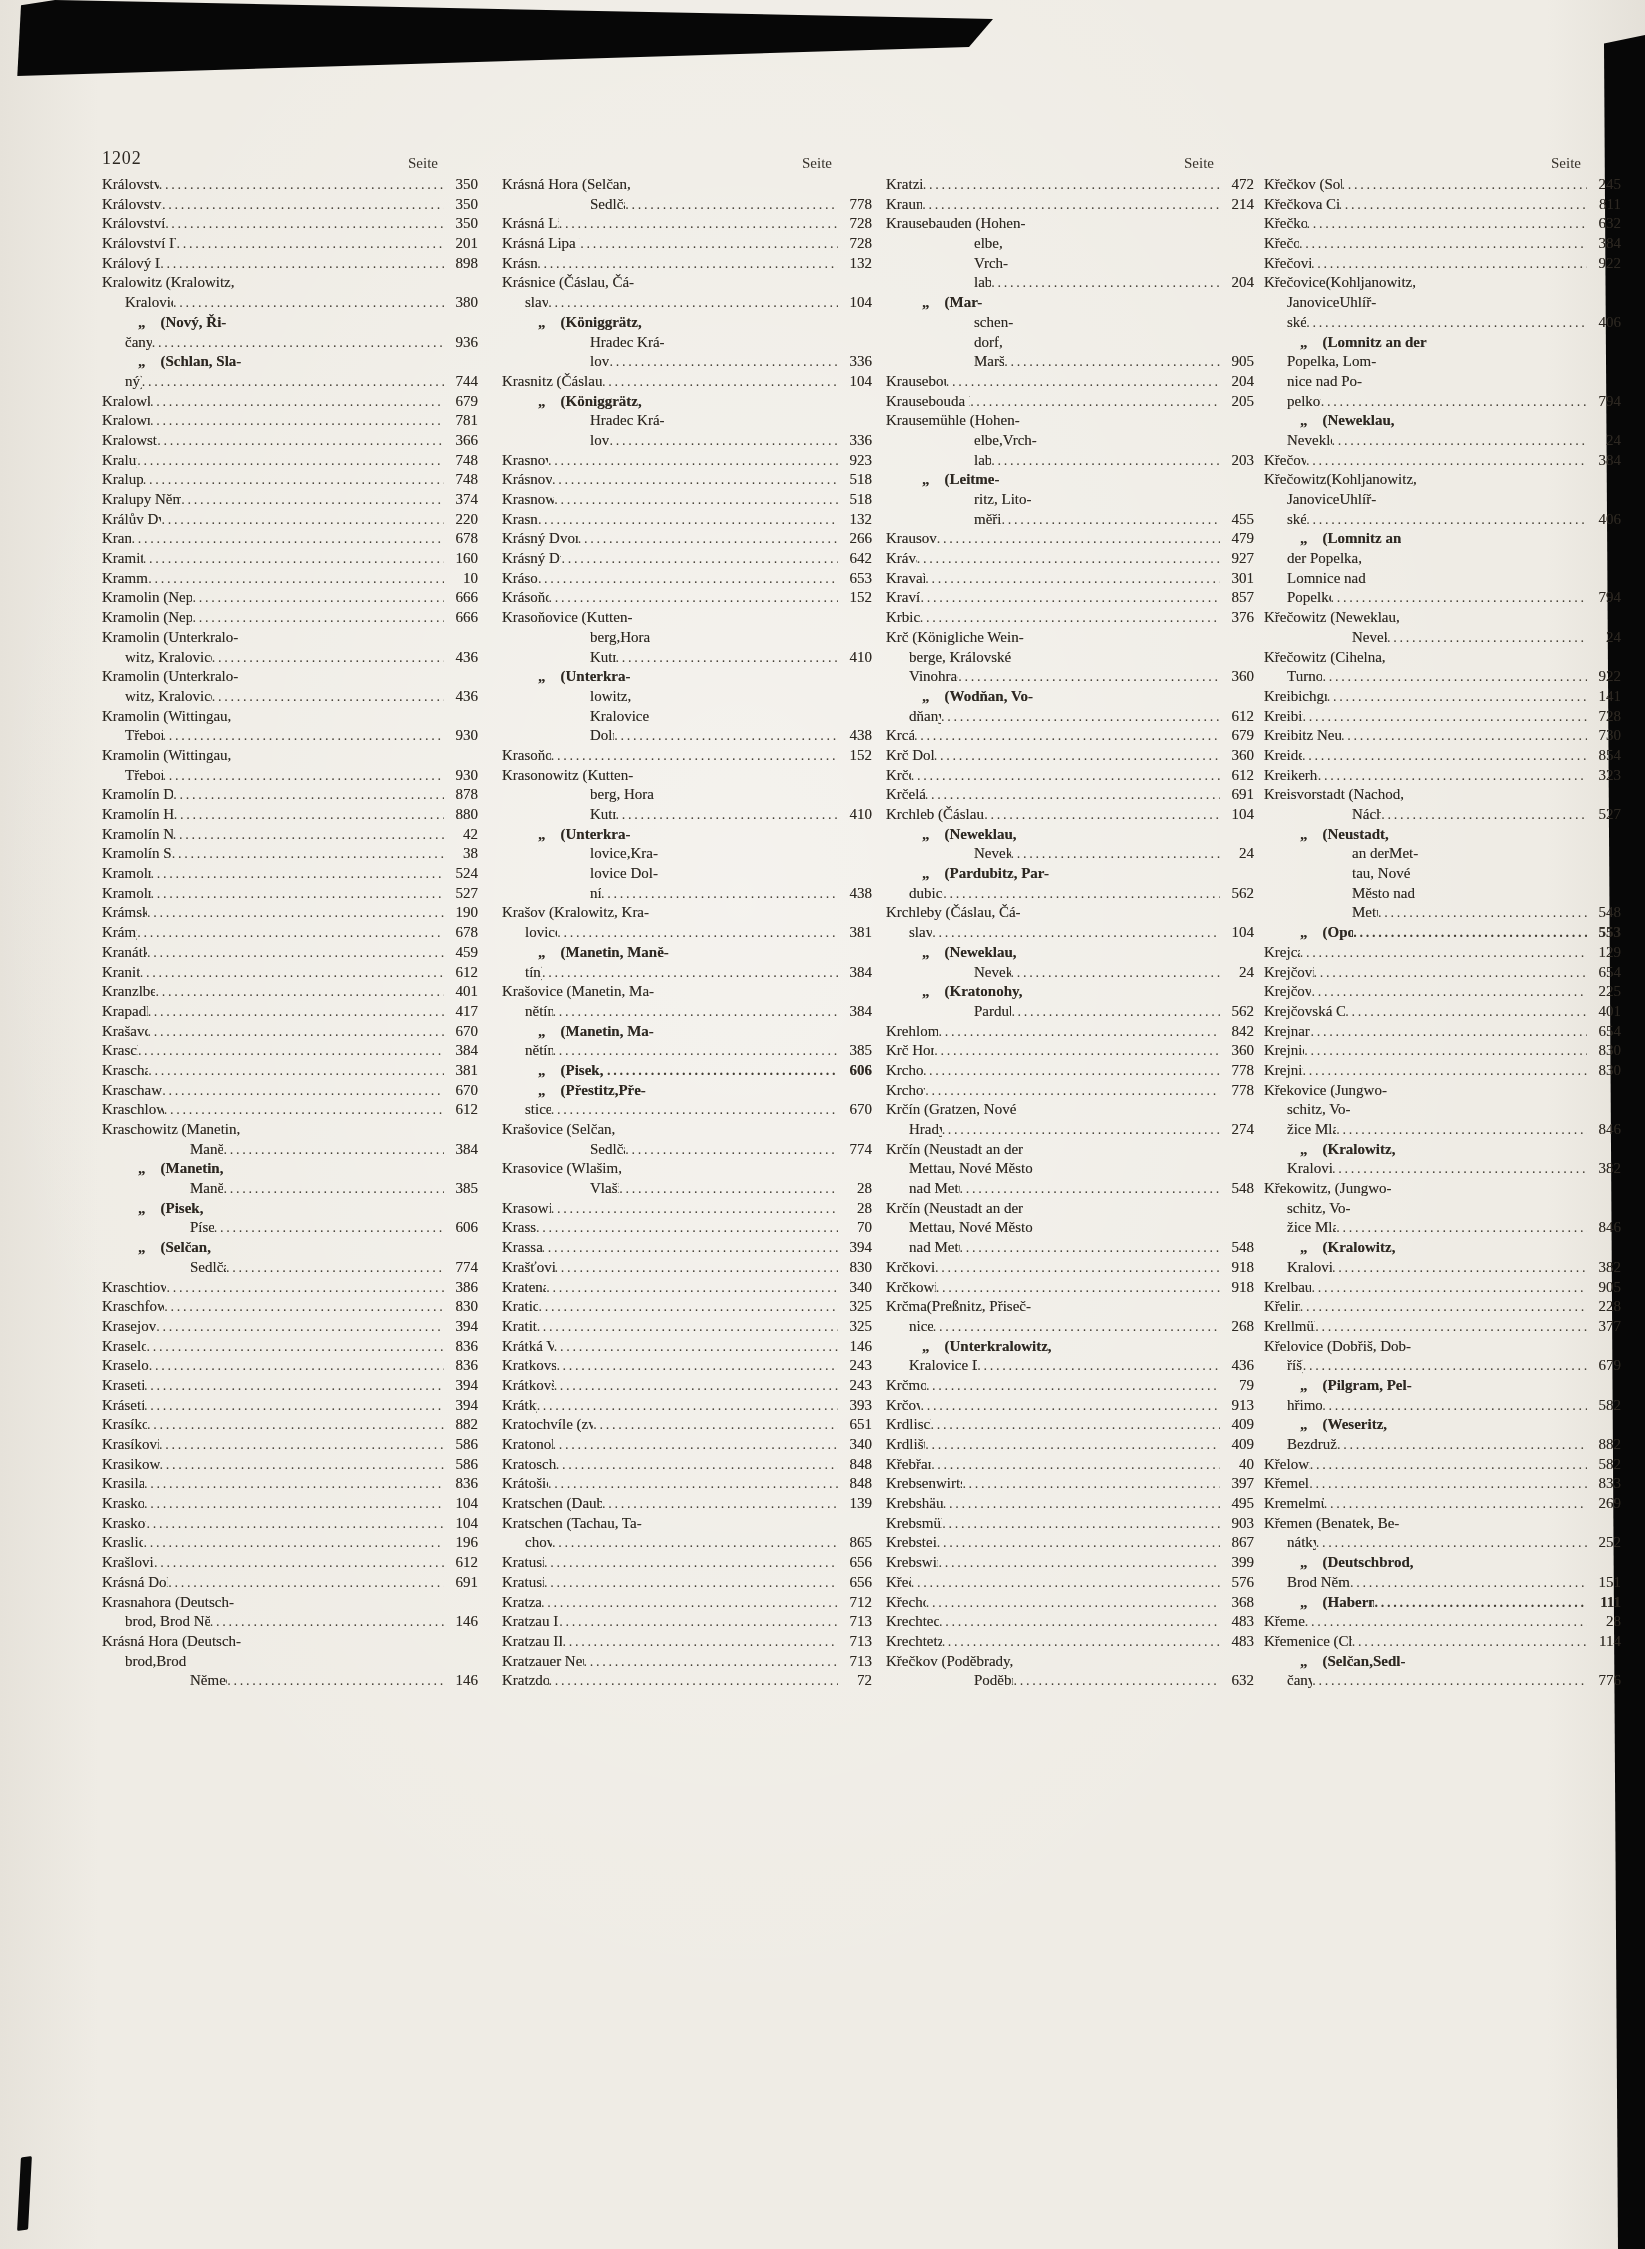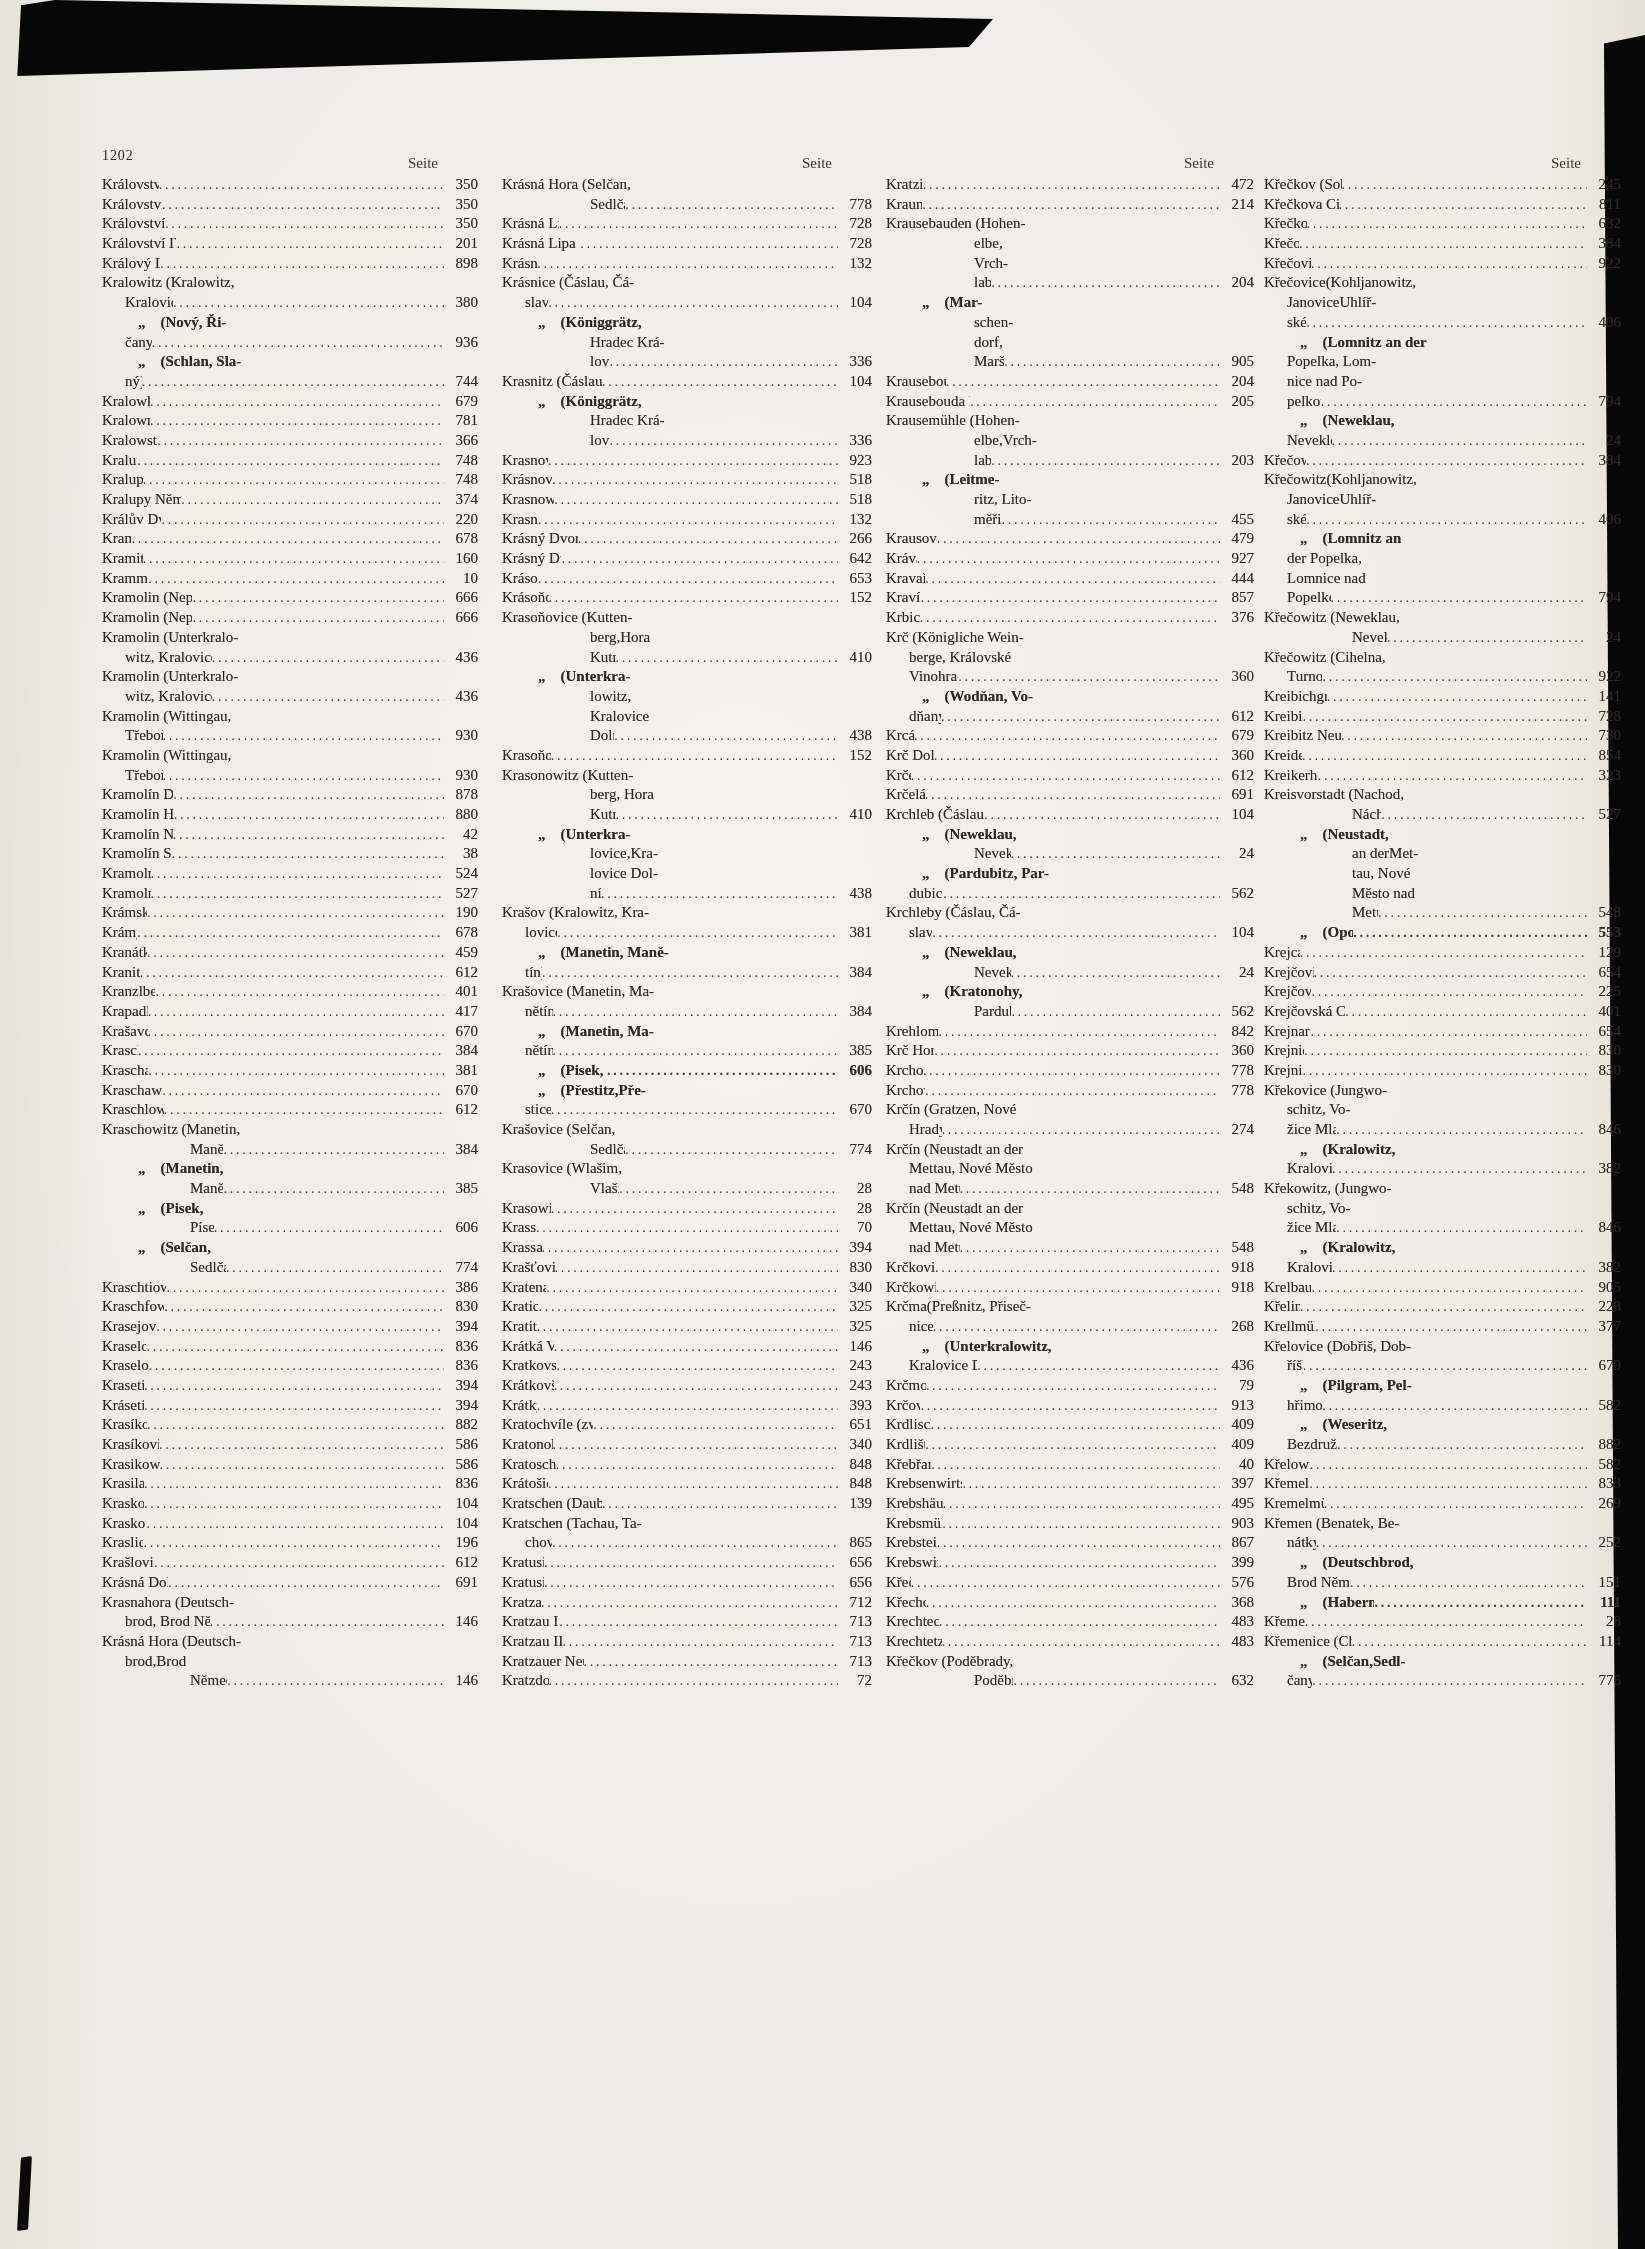--- a/index.html
+++ b/index.html
@@ -27,21 +27,21 @@
     background:#070707;
     clip-path:polygon(7px 8.6px, 48px 0px, 48px 2215px, 21px 2215px);
   }
   .corner-mark{
     position:absolute;left:19px;top:2157px;width:11.2px;height:73px;
     background:#0a0a0a;border-radius:1.7px;
     transform:skewY(-10deg) rotate(3deg);
   }
   .page-number{
     position:absolute;left:102px;top:148px;
-    font-size:14px;letter-spacing:0.9px;color:#2d2822;
+    font-size:18px;letter-spacing:0.9px;color:#2d2822;
   }
   .col{position:absolute;top:152px;}
   .col-1{left:102px;width:376px;}
   .col-2{left:502px;width:370px;}
   .col-3{left:886px;width:368px;}
   .col-4{left:1264px;width:357px;}
   .seite{
     text-align:right;padding-right:40px;
     font-size:15px;height:23px;line-height:23px;color:#37322b;
   }
@@ -257,21 +257,21 @@
         <div class="line ind0"><span class="txt">Krausebouda</span><span class="leader"></span><span class="pg">204</span></div>
         <div class="line ind0"><span class="txt">Krausebouda Přední</span><span class="leader"></span><span class="pg">205</span></div>
         <div class="line ind0"><span class="txt">Krausemühle (Hohen-</span></div>
         <div class="line ind3"><span class="txt">elbe,Vrch-</span></div>
         <div class="line ind3"><span class="txt">labí)</span><span class="leader"></span><span class="pg">203</span></div>
         <div class="line ind2"><span class="txt">„    (Leitme-</span></div>
         <div class="line ind3"><span class="txt">ritz, Lito-</span></div>
         <div class="line ind3"><span class="txt">měřice)</span><span class="leader"></span><span class="pg">455</span></div>
         <div class="line ind0"><span class="txt">Krausovna</span><span class="leader"></span><span class="pg">479</span></div>
         <div class="line ind0"><span class="txt">Kráva</span><span class="leader"></span><span class="pg">927</span></div>
-        <div class="line ind0"><span class="txt">Kravaře</span><span class="leader"></span><span class="pg">444</span></div>
+        <div class="line ind0"><span class="txt">Kravaře</span><span class="leader"></span><span class="pg">301</span></div>
         <div class="line ind0"><span class="txt">Kravín</span><span class="leader"></span><span class="pg">857</span></div>
         <div class="line ind0"><span class="txt">Krbice</span><span class="leader"></span><span class="pg">376</span></div>
         <div class="line ind0"><span class="txt">Krč (Königliche Wein-</span></div>
         <div class="line ind1"><span class="txt">berge, Královské</span></div>
         <div class="line ind1"><span class="txt">Vinohrady)</span><span class="leader"></span><span class="pg">360</span></div>
         <div class="line ind2"><span class="txt">„    (Wodňan, Vo-</span></div>
         <div class="line ind1"><span class="txt">dňany)</span><span class="leader"></span><span class="pg">612</span></div>
         <div class="line ind0"><span class="txt">Krcál</span><span class="leader"></span><span class="pg">679</span></div>
         <div class="line ind0"><span class="txt">Krč Dolní</span><span class="leader"></span><span class="pg">360</span></div>
         <div class="line ind0"><span class="txt">Krče</span><span class="leader"></span><span class="pg">612</span></div>

